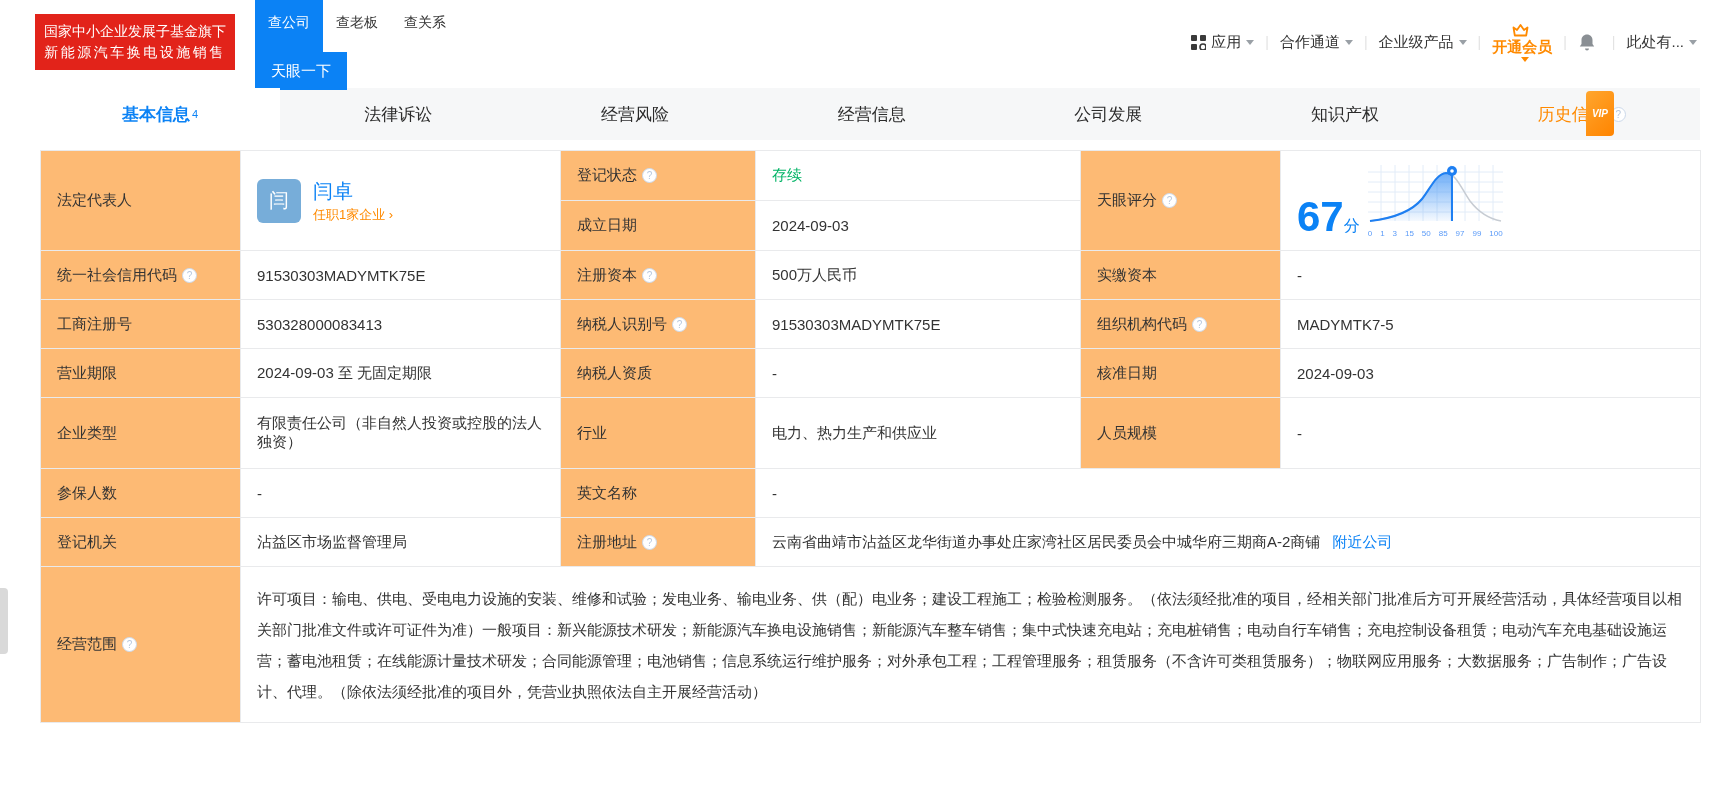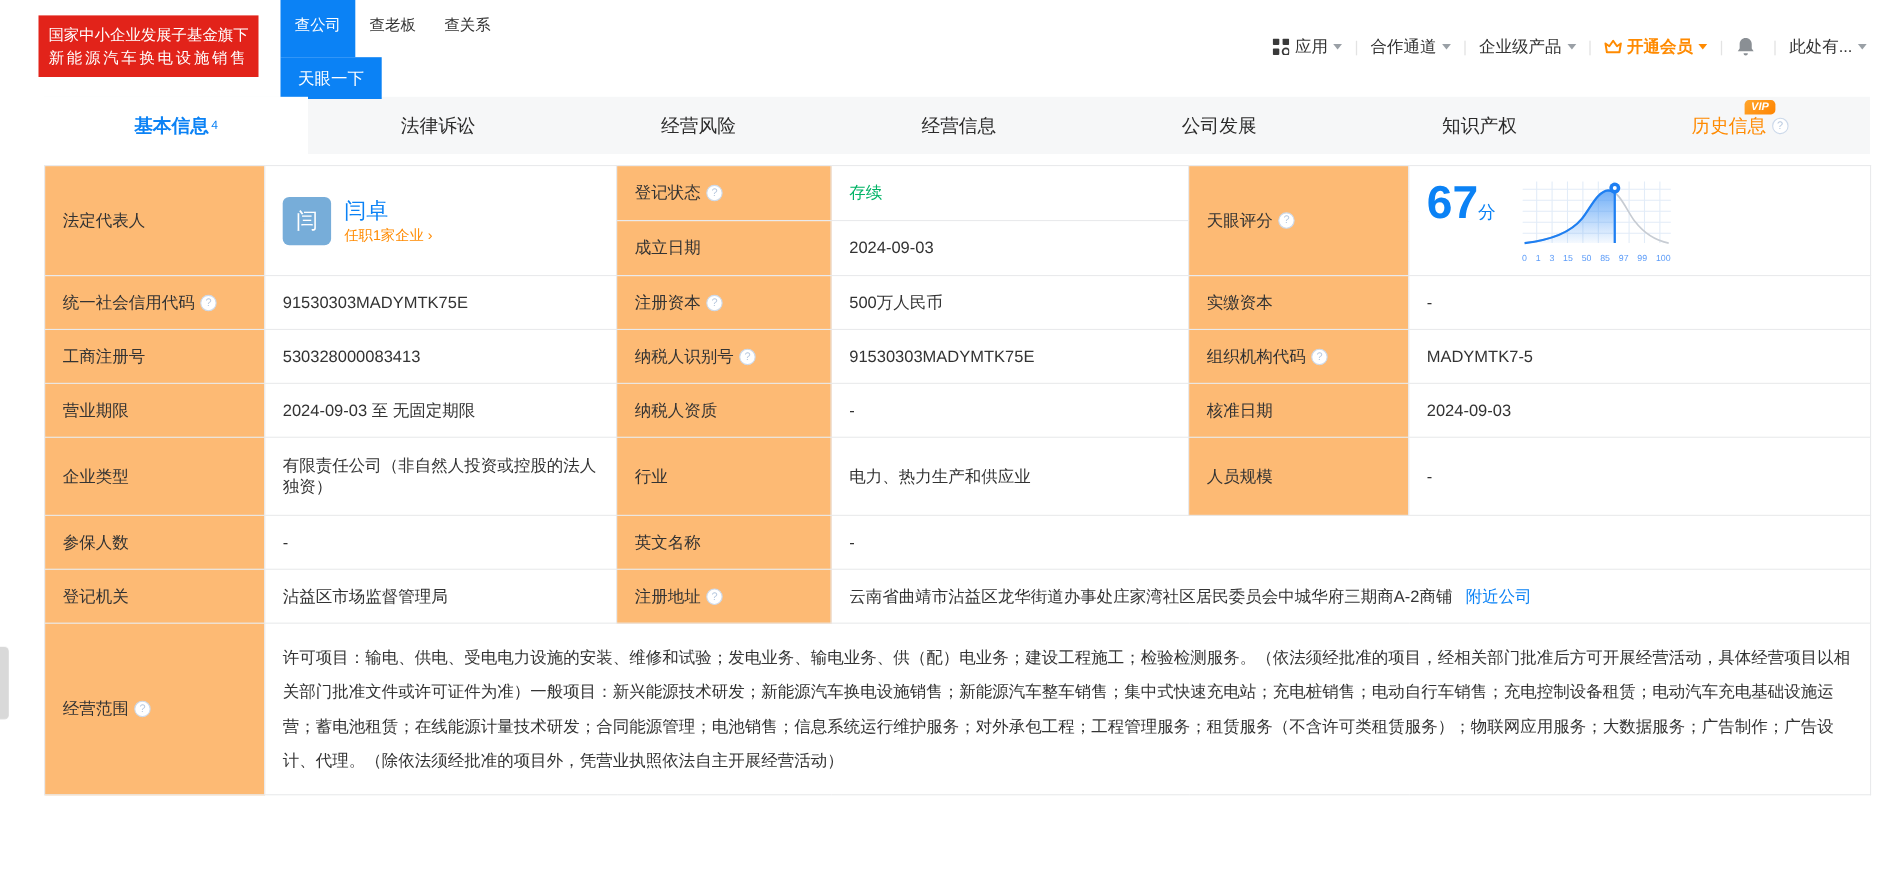--- a/index.html
+++ b/index.html
@@ -27,51 +27,51 @@
   .clear-ic { position:absolute; right:10px; width:17px; height:17px; border-radius:50%;
     background:#d9d9d9; color:#fff; font-size:11px; display:flex; align-items:center; justify-content:center; cursor:pointer;}
   .search-btn { width:92px; background:#0b82f5; color:#ffffff; border:none; font-size:15px; cursor:pointer; font-family:inherit;}
 
   .top-nav { margin-left:auto; margin-right:28px; display:flex; align-items:center; gap:11px; font-size:15px; color:#333; white-space:nowrap;}
   .caret { display:inline-block; width:0; height:0; border-left:4px solid transparent;
     border-right:4px solid transparent; border-top:5px solid #9aa0a6; margin-left:5px; vertical-align:middle;}
   .caret.orange { border-top-color:#ff8a00; }
   .sep { color:#e3e3e3; font-size:14px; }
   .nav-item { display:flex; align-items:center; cursor:pointer; }
-  .vip-link { color:#ff8a00; font-weight:bold; }
+  .vip-link { color:#ff8a00; font-weight:bold;flex-direction:column; }
   .grid-ic, .bell-ic { margin-right:5px; display:inline-flex; }
 
   
   .tab-bar { display:flex; height:52px; background:#f6f7f8; margin-top:4px; }
   .tab { flex:1; display:flex; align-items:center; justify-content:center; font-size:17px; color:#2b2b2b; cursor:pointer; position:relative;}
   .tab.first { flex:0 0 240px; }
   .tab.active { background:#fff; color:#0b82f5; font-weight:bold; }
   .tab sup { font-size:11px; margin-left:2px; color:#0b82f5; font-weight:normal;}
   .tab.vip-tab { color:#ff8a00; }
   .vip-badge { position:absolute; top:3px; right:86px; background:linear-gradient(135deg,#ffa62e,#ff8400);
-    color:#fff; font-size:10px; font-style:italic; font-weight:bold; padding:1px 6px; border-radius:4px 4px 4px 0;}
+    color:#fff; font-size:10px; font-style:italic; font-weight:bold; padding:17px 6px; border-radius:4px 4px 4px 0;}
   .q { display:inline-flex; width:15px; height:15px; border-radius:50%; border:1px solid #ccd9ea;
     color:#b7c8de; font-size:10px; align-items:center; justify-content:center; margin-left:5px; cursor:pointer; flex:none; background:#fff;}
 
   
   .info-table { border-collapse:collapse; table-layout:fixed; width:1660px; margin:10px 25px 0 40px; }
   .info-table td { border:1px solid #e9eaec; font-size:15px; padding:6px 16px; vertical-align:middle; }
   td.lbl { background:#fdba74; color:#333; }
   .green { color:#00b365; }
   a.blue { color:#0b82f5; text-decoration:none; cursor:pointer; }
   a.orange { color:#ff8a00; text-decoration:none; font-size:13px; cursor:pointer; }
   .rep-cell { display:flex; align-items:center; gap:12px; }
   .avatar { width:44px; height:44px; border-radius:6px; background:#77add9; color:#fff;
     font-size:20px; display:flex; align-items:center; justify-content:center; flex:none;}
   .rep-name { font-size:20px; }
   .lblflex { display:flex; align-items:center; }
   .scope-txt { line-height:31px; }
 
   
-  .score-cell { display:flex; align-items:flex-start; gap:24px; }
+  .score-cell { display:flex; align-items:flex-end; gap:8px; }
   .score-num { font-size:42px; font-weight:bold; color:#0b82f5; line-height:1;}
   .score-unit { font-size:16px; color:#0b82f5; }
   .score-chart { width:138px; }
   .axis { display:flex; justify-content:space-between; font-size:8px; color:#5b9bf8; width:135px; margin-top:1px;}
 
   .left-handle { position:fixed; left:0; top:588px; width:8px; height:66px; background:#d9d9d9; border-radius:0 4px 4px 0; cursor:pointer;}
 </style>
 </head>
 <body>
 

